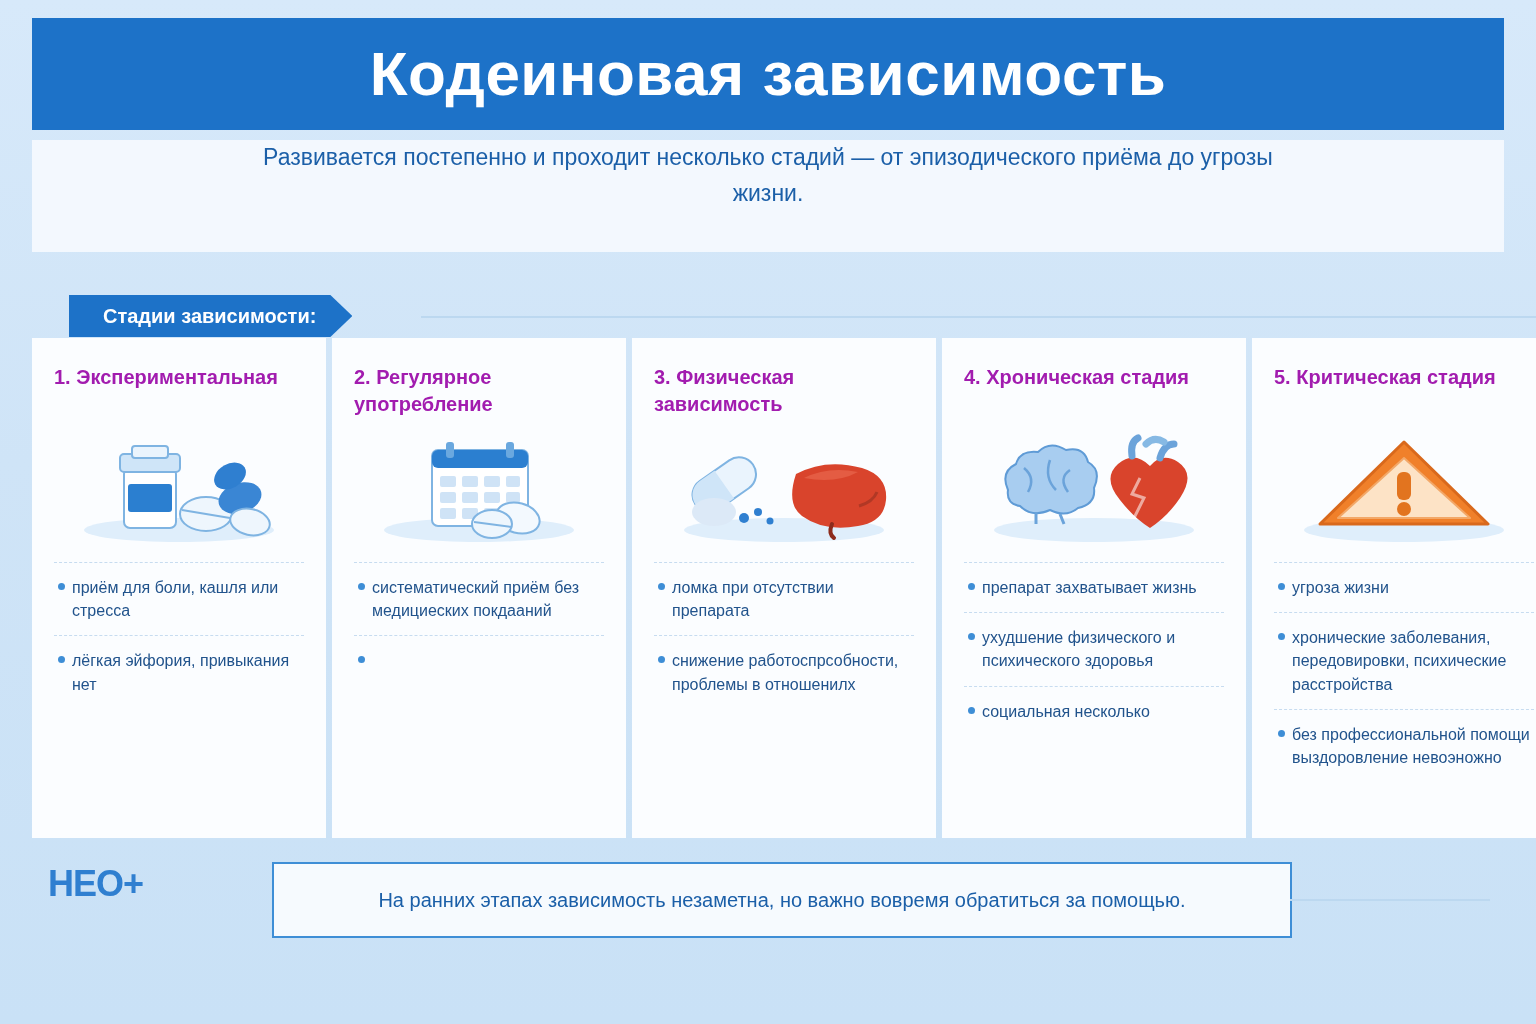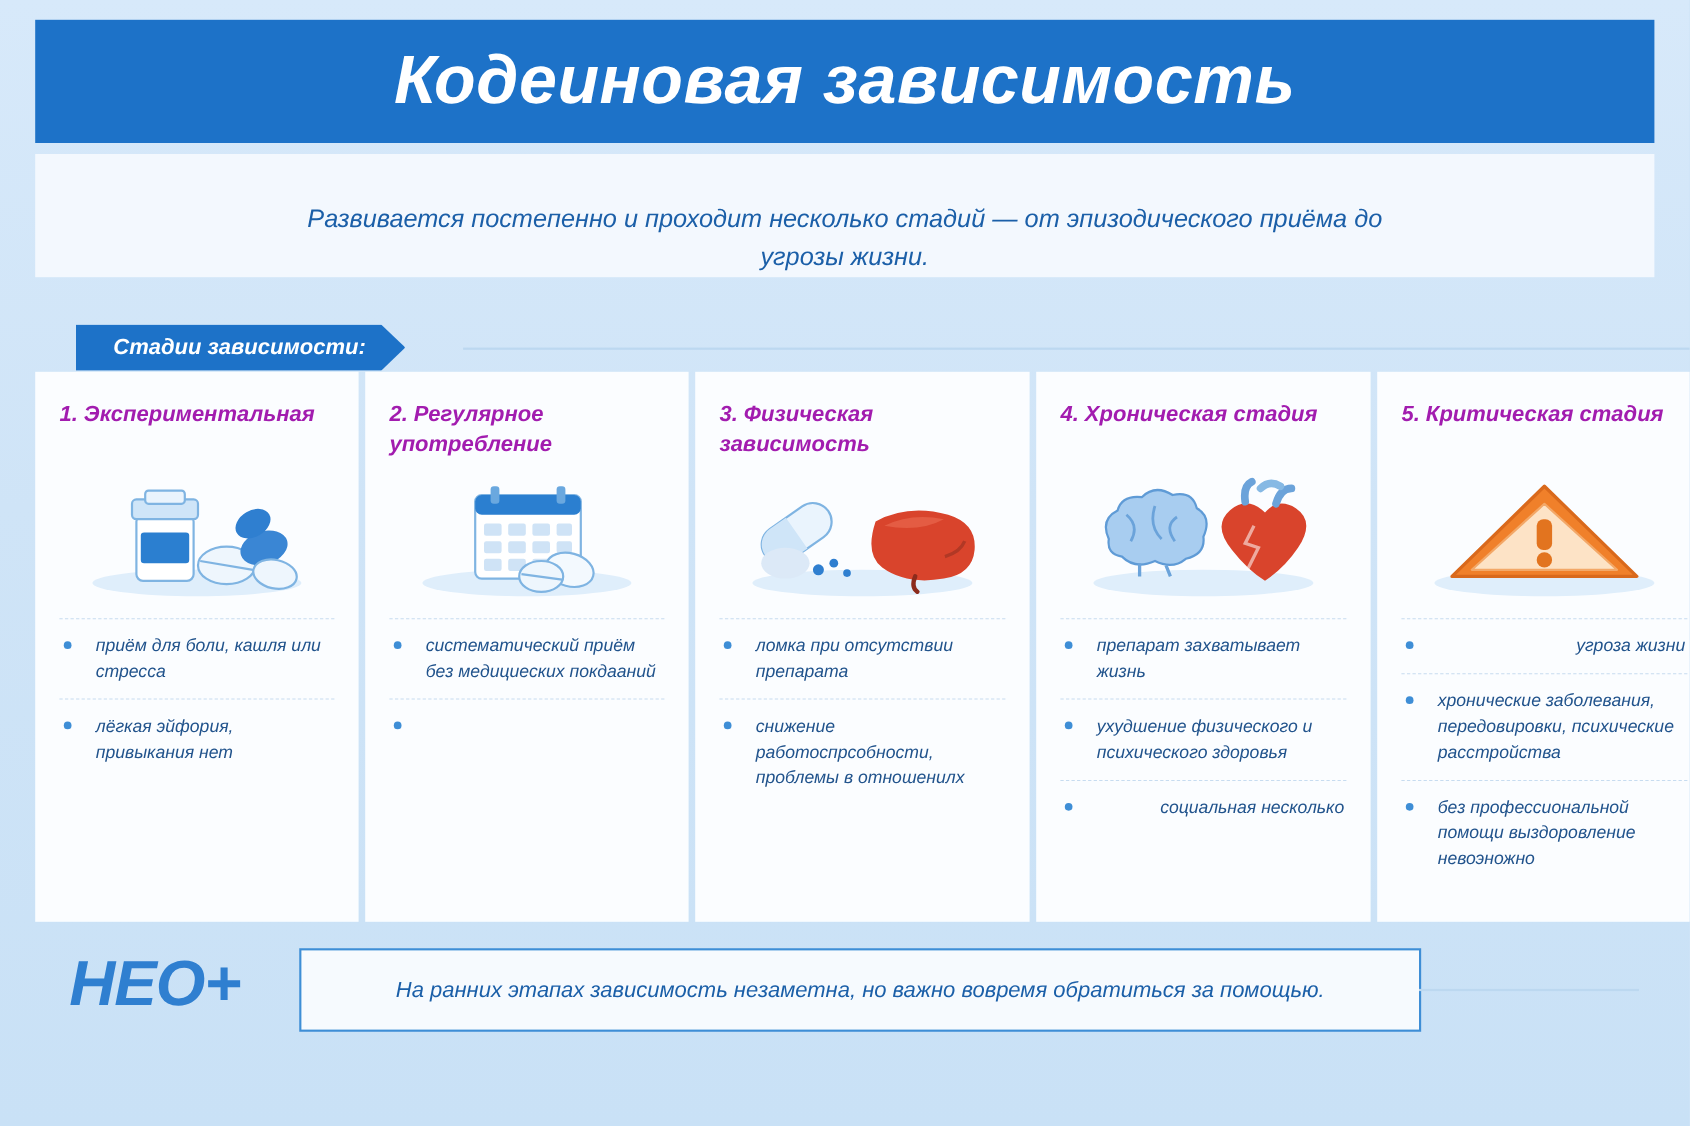--- a/index.html
+++ b/index.html
@@ -7,21 +7,20 @@
     width: 1536px; height: 1024px;
     font-family: "Liberation Sans", sans-serif;
     background: #cfe4f7;
     overflow: hidden;
   }
   .page {
     position: relative;
     width: 1536px; height: 1024px;
     background: linear-gradient(180deg, #d7e9fa 0%, #cfe4f7 45%, #c9e1f6 100%);
     padding: 16px;
-    font-style: italic;
   }
 
   
   .header-bar {
     position: absolute;
     left: 32px; top: 18px;
     width: 1472px; height: 112px;
     background: #1d72c8;
     display: flex; align-items: center; justify-content: center;
   }
@@ -33,21 +32,21 @@
     text-align: center;
     line-height: 1;
   }
 
   
   .subtitle-box {
     position: absolute;
     left: 32px; top: 140px;
     width: 1472px; height: 112px;
     background: #f3f8fe;
-    display: flex; align-items: flex-end; justify-content: center;
+    display: flex; align-items: flex-start; justify-content: center;
   }
   .subtitle-text {
     width: 1020px;
     text-align: center;
     color: #1b5fa8;
     font-size: 23px;
     line-height: 1.55;
   }
 
   
@@ -102,24 +101,23 @@
     position: relative;
   }
   .card-art svg { display: block; }
   .bullets {
     margin-top: 16px;
     display: flex; flex-direction: column;
   }
   .bullet {
     display: flex;
     align-items: flex-start;
-    gap: 22px;
+    gap: 7px;
     padding: 13px 2px 13px 4px;
     border-top: 1px dashed #c7dcf0;
-    justify-content: space-between;
   }
   .bullet:first-child { border-top: 1px dashed #c7dcf0; }
   .dot {
     width: 7px; height: 7px;
     background: #3e8ed6;
     border-radius: 50%;
     margin-top: 7px;
     flex: 0 0 auto;
   }
   .bullet-text {
@@ -128,26 +126,25 @@
     line-height: 1.45;
   }
 
   
   .logo {
     position: absolute;
     left: 48px; top: 866px;
     width: 200px; height: 60px;
   }
   .logo-text {
-    font-size: 58px;
+    font-size: 36px;
     font-weight: bold;
     color: #2f7fd0;
     letter-spacing: -1px;
     line-height: 1;
-    margin-left: 15px;
   }
   .logo-text .plus { color: #2f7fd0; }
   .footer-box {
     position: absolute;
     left: 272px; top: 862px;
     width: 1020px; height: 76px;
     background: #f6fafe;
     border: 2px solid #3e8ed6;
     display: flex; align-items: center; justify-content: center;
     padding: 0 24px;

